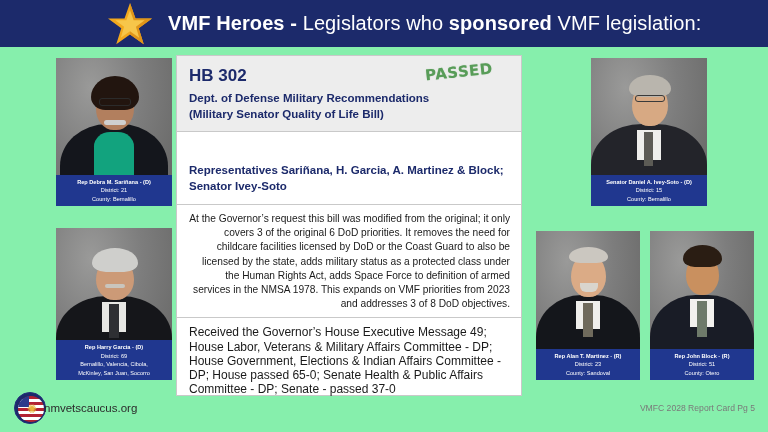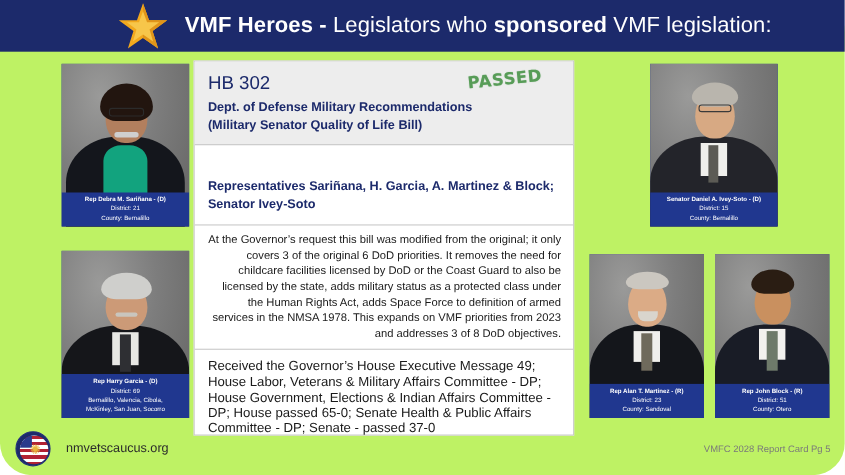--- a/index.html
+++ b/index.html
@@ -2,21 +2,21 @@
 <html><head>
 <meta charset="utf-8">
 <style>
   * { box-sizing: border-box; margin: 0; padding: 0; }
   html, body {
     width: 768px; height: 432px;
     font-family: "Liberation Sans", sans-serif;
     background: #ffffff;
     overflow: hidden;
   }
-  .slide { position: relative; width: 768px; height: 432px; background: #bef264; border-radius: 29px; }
+  .slide { position: relative; width: 768px; height: 432px; background: #86efac; }
 
   
   .header {
     position: absolute; left: 0; top: 0; width: 768px; height: 47px;
     background: #1c2a6b;
   }
   .header-star {
     position: absolute; left: 107px; top: 2px; width: 46px; height: 44px;
   }
   .header-title {
@@ -61,21 +61,21 @@
   
   .billcard {
     position: absolute; left: 176px; top: 55px; width: 346px; height: 341px;
     background: #ffffff; border: 1px solid #c9c9c9;
   }
   .bill-head {
     background: #ededed; border-bottom: 1px solid #c9c9c9;
     padding: 10px 12px 9px 12px; position: relative;
   }
   .bill-num {
-    font-size: 17px; font-weight: normal; color: #1c2a6b; line-height: 20px;
+    font-size: 17px; font-weight: bold; color: #1c2a6b; line-height: 20px;
     margin-bottom: 5px;
   }
   .bill-title {
     font-size: 11.5px; font-weight: bold; color: #1c2a6b; line-height: 15.5px;
   }
   .passed-stamp {
     position: absolute; right: 28px; top: 7px;
     font-family: "DejaVu Sans", sans-serif;
     font-size: 15px; font-weight: bold; color: #3f8f3f;
     letter-spacing: .5px;
@@ -115,21 +115,21 @@
   }
   .fl-canton {
     position: absolute; left: 0; top: 0; width: 11px; height: 11px;
     background: #2a3a8c;
   }
   .fl-zia {
     position: absolute; left: 8px; top: 7px; width: 12px; height: 12px;
     color: #e8b33a; font-size: 12px; line-height: 12px; text-align: center;
   }
   .footer-url {
-    position: absolute; left: 60px; top: 402px;
+    position: absolute; left: 44px; top: 402px;
     font-size: 11.5px; color: #2b2b2b;
   }
   .footer-pg {
     position: absolute; right: 13px; top: 403px;
     font-size: 8.6px; color: #7a7a7a;
   }
 </style>
 </head>
 <body>
 

